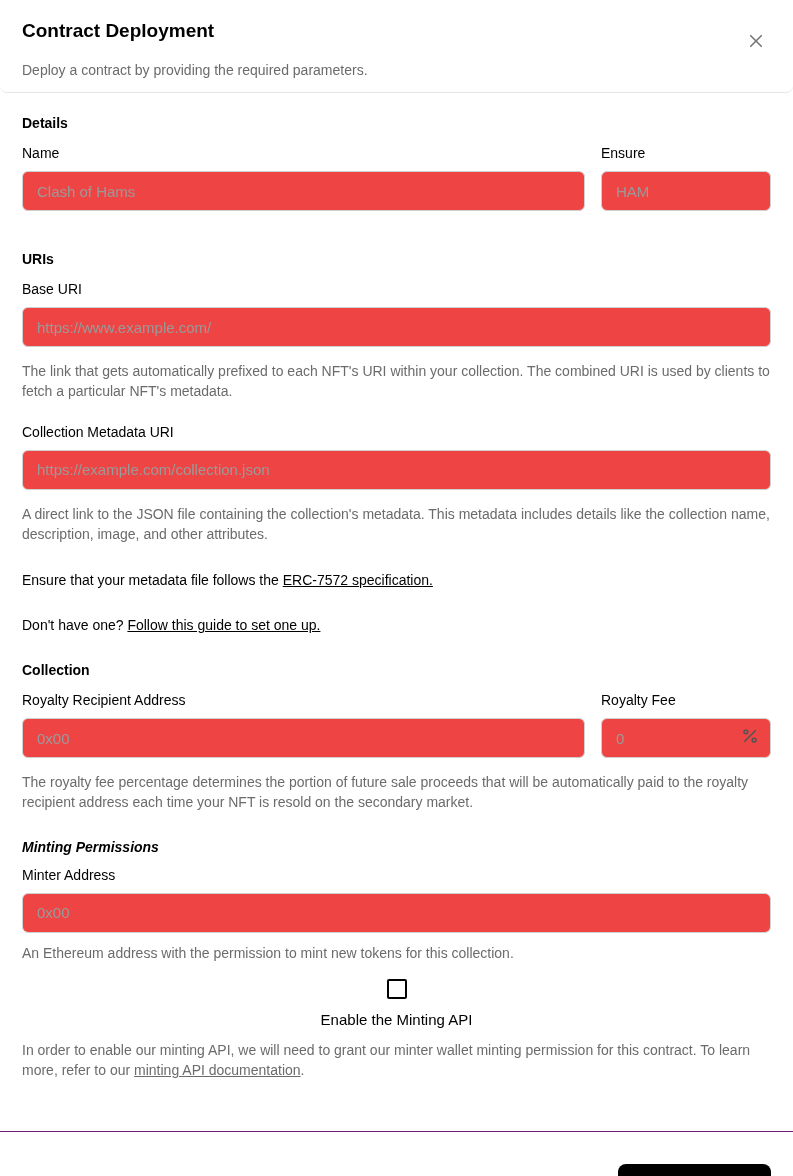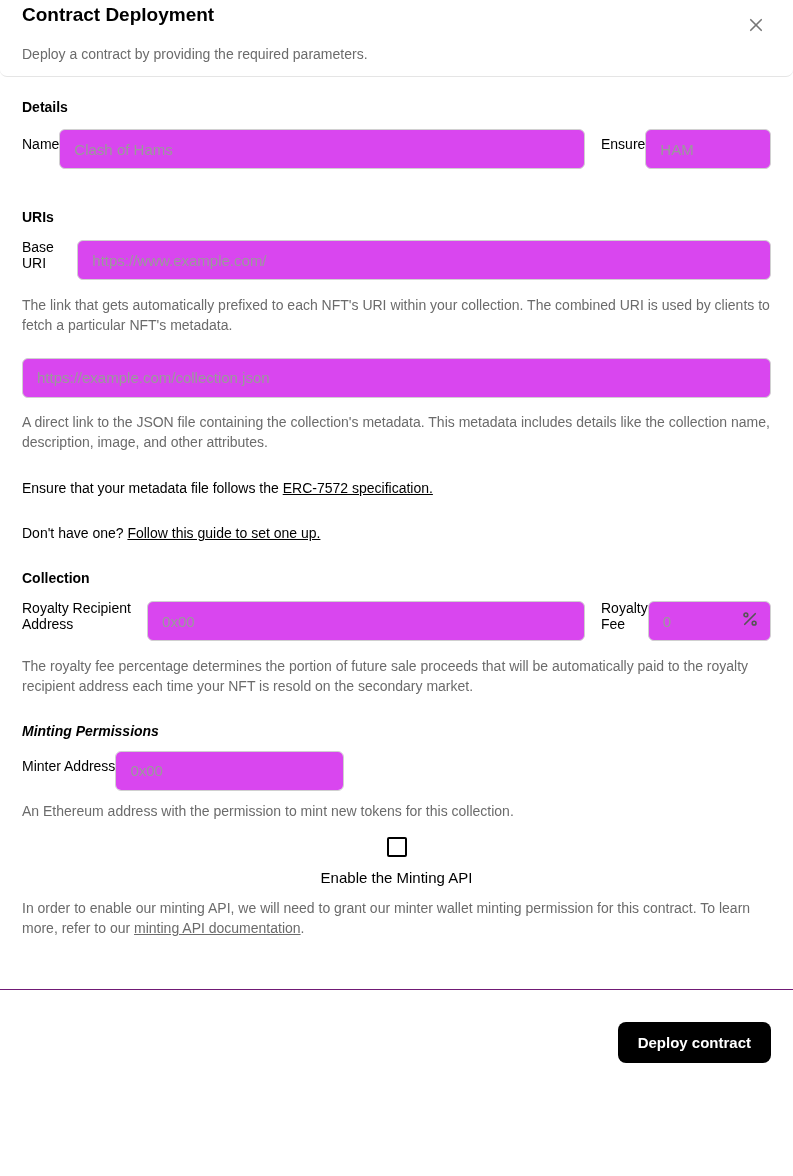--- a/index.html
+++ b/index.html
@@ -7,21 +7,21 @@
     margin: 0;
     padding: 0;
   }
   body {
     font-family: -apple-system, BlinkMacSystemFont, "Segoe UI", Helvetica, Arial, sans-serif;
     color: #000;
     background: #fff;
     width: 793px;
   }
   .header {
-    padding: 4px 22px 14px 22px;
+    padding: 20px 22px 14px 22px;
     border-bottom: 1px solid #e5e5e5;
     display: flex;
     justify-content: space-between;
     align-items: flex-start;
     border-radius: 7px;
   }
   .header-text h1 {
     font-size: 19px;
     font-weight: 700;
     margin-bottom: 4px;
@@ -53,22 +53,22 @@
     font-weight: 700;
     margin-bottom: 14px;
   }
   .row {
     display: flex;
     gap: 16px;
     margin-bottom: 0;
   }
   .field {
     display: flex;
+    flex-direction: column;
     margin-bottom: 14px;
-    align-items: center;
   }
   .field.grow {
     flex: 1;
   }
   .field.fixed {
     width: 170px;
   }
   .field-label {
     font-size: 14px;
     font-weight: 400;
@@ -76,21 +76,21 @@
     margin-bottom: 10px;
   }
   .text-input {
     width: 100%;
     height: 40px;
     border: 1px solid #d0d0d0;
     border-radius: 6px;
     padding: 0 14px;
     font-size: 15px;
     color: #000;
-    background: #d946ef;
+    background: #ef4444;
     outline: none;
   }
   .text-input::placeholder {
     color: #9a9a9a;
   }
   .input-with-suffix {
     position: relative;
     display: flex;
     align-items: center;
   }
@@ -245,20 +245,21 @@
   <div class="section">
     <h2>URIs</h2>
 
     <div class="field">
       <label class="field-label">Base URI</label>
       <input class="text-input" type="text" placeholder="https://www.example.com/" style="">
     </div>
     <p class="help-text">The link that gets automatically prefixed to each NFT's URI within your collection. The combined URI is used by clients to fetch a particular NFT's metadata.</p>
 
     <div class="field" style="margin-top:22px;">
+      <label class="field-label">Collection Metadata URI</label>
       <input class="text-input" type="text" placeholder="https://example.com/collection.json" style="">
     </div>
     <p class="help-text">A direct link to the JSON file containing the collection's metadata. This metadata includes details like the collection name, description, image, and other attributes.</p>
 
     <p class="body-text" style="margin-top:26px;">
       <span>Ensure that your metadata file follows the </span><a href="#">ERC-7572 specification.</a>
     </p>
 
     <p class="body-text" style="margin-top:24px;">
       <span>Don't have one? </span><a href="#">Follow this guide to set one up.</a>

